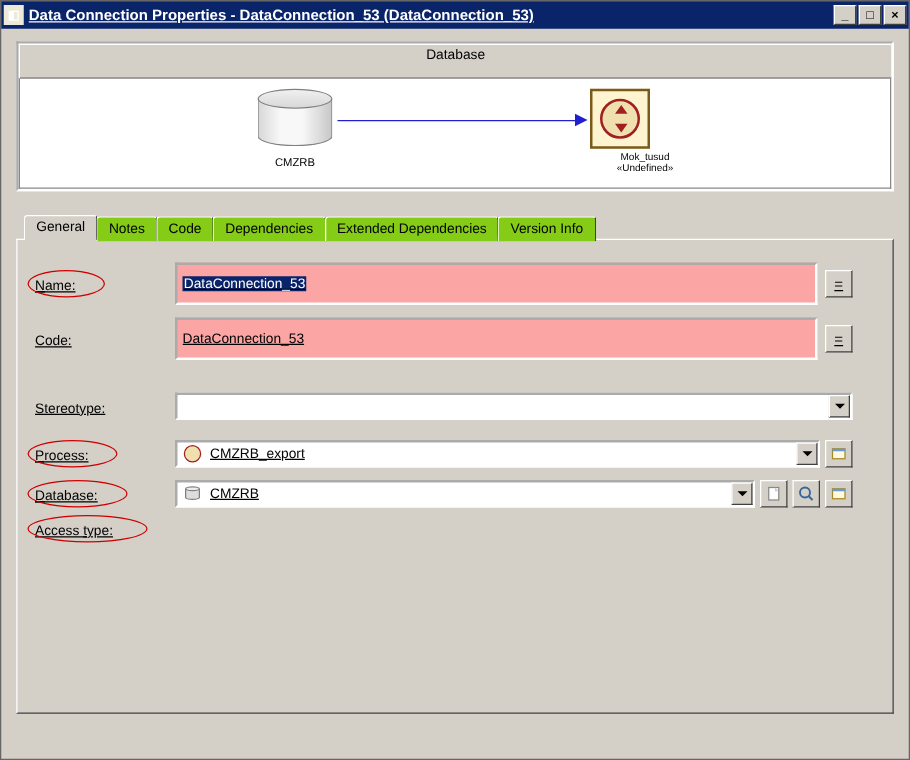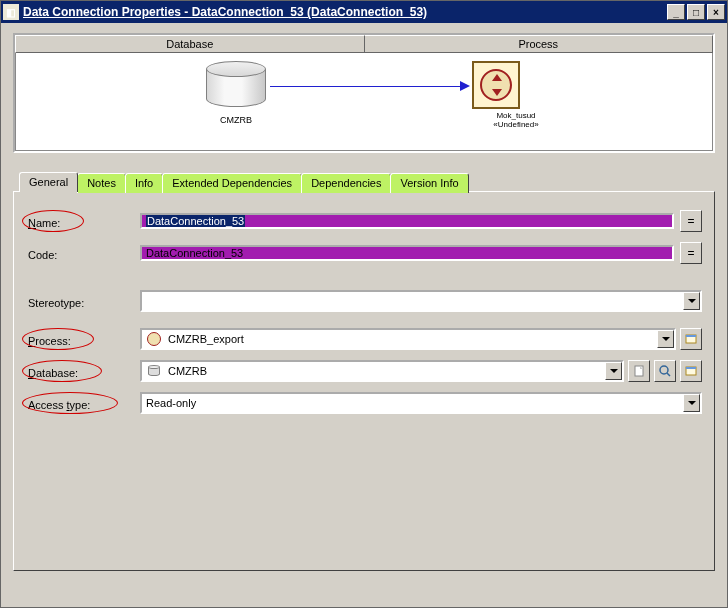--- a/index.html
+++ b/index.html
@@ -52,21 +52,21 @@
   }
   
   .diagram-panel {
     border: 2px inset #fff;
     background: #fff;
     height: 120px;
     display: flex; flex-direction: column;
   }
   .diagram-header {
     display: flex;
-    height: 18px;
+    height: 28px;
   }
   .diagram-header > div {
     flex: 1; text-align: center;
     border: 1px solid #666;
     border-top: 1px solid #fff;
     background: #d4d0c8;
     line-height: 16px;
     font-size: 11px;
   }
   .diagram-header > div:first-child {
@@ -163,21 +163,21 @@
     display: flex;
     margin-top: 18px;
     padding-left: 6px;
     position: relative;
     z-index: 2;
   }
   .tab {
     padding: 3px 9px;
     border: 1px solid #888;
     border-bottom: none;
-    background: #bef264;
+    background: #84cc16;
     border-radius: 3px 3px 0 0;
     position: relative;
     margin-right: -1px;
     font-size: 11px;
     cursor: default;
   }
   .tab.active {
     background: #d4d0c8;
     border-color: #fff #404040 #d4d0c8 #fff;
     z-index: 3;
@@ -187,25 +187,26 @@
   .tab:not(.active) {
     border-top-color: #fff;
     border-left-color: #fff;
     border-right-color: #404040;
     top: 2px;
   }
   .tab-page {
     border: 1px solid #fff;
     border-right-color: #404040;
     border-bottom-color: #404040;
-    padding: 18px 12px 10px 14px;
+    padding: 18px 32px 10px 14px;
     height: 380px;
     position: relative;
     top: 0;
     z-index: 1;
+    text-decoration: underline;
   }
   .form-row {
     display: flex;
     align-items: center;
     margin-bottom: 10px;
   }
   .form-row.top { align-items: flex-start; }
   .form-row .lbl {
     width: 112px;
     padding-top: 3px;
@@ -213,23 +214,23 @@
   }
   .form-row .lbl .u { text-decoration: underline; }
   .circle-mark {
     position: absolute;
     border: 1.5px solid #d00000;
     border-radius: 50%;
     pointer-events: none;
   }
   .field-input {
     flex: 1;
-    height: 16px;
+    height: 34px;
     border: 2px inset #fff;
-    background: #a21caf;
+    background: #fca5a5;
     padding: 0 4px;
     font-family: inherit;
     font-size: 11px;
   }
   .sel-highlight {
     background: #0a246a; color: #fff;
     padding: 0 1px;
   }
   .eq-btn {
     width: 22px; height: 22px;
@@ -344,21 +345,20 @@
       <div class="win-btn">□</div>
       <div class="win-btn">×</div>
     </div>
   </div>
 
   <div class="content">
 
     <div class="diagram-panel">
       <div class="diagram-header">
         <div>Database</div>
-        <div>Process</div>
       </div>
       <div class="diagram-body">
         <div class="db-cylinder">
           <div class="cyl-body"></div>
           <div class="cyl-top"></div>
         </div>
         <div class="cyl-label">CMZRB</div>
         <div class="arrow-line"></div>
         <div class="arrow-head"></div>
         <div class="proc-box">
@@ -367,23 +367,23 @@
         <div class="proc-label">
           <div>Mok_tusud</div>
           <div>«Undefined»</div>
         </div>
       </div>
     </div>
 
     <div class="tabs">
       <div class="tab active">General</div>
       <div class="tab">Notes</div>
-      <div class="tab">Info</div>
+      <div class="tab">Code</div>
+      <div class="tab">Dependencies</div>
       <div class="tab">Extended Dependencies</div>
-      <div class="tab">Dependencies</div>
       <div class="tab">Version Info</div>
     </div>
 
     <div class="tab-page">
 
       <div class="form-row">
         <div class="lbl">
           <span class="circle-mark" style="left:-6px; top:-4px; width:62px; height:22px;"></span>
           <span class="u">N</span><span>ame:</span>
         </div>
@@ -465,21 +465,17 @@
               <rect x="2" y="3" width="10" height="2" fill="#6699dd"></rect>
             </svg>
         </div>
       </div>
 
       <div class="form-row">
         <div class="lbl">
           <span class="circle-mark" style="left:-6px; top:-4px; width:96px; height:22px;"></span>
           <span>Access </span><span class="u">t</span><span>ype:</span>
         </div>
-        <div class="dropdown">
-          <span>Read-only</span>
-          <div class="dd-arrow"></div>
-        </div>
       </div>
 
     </div>
   </div>
 </div>
 
 </body></html>

